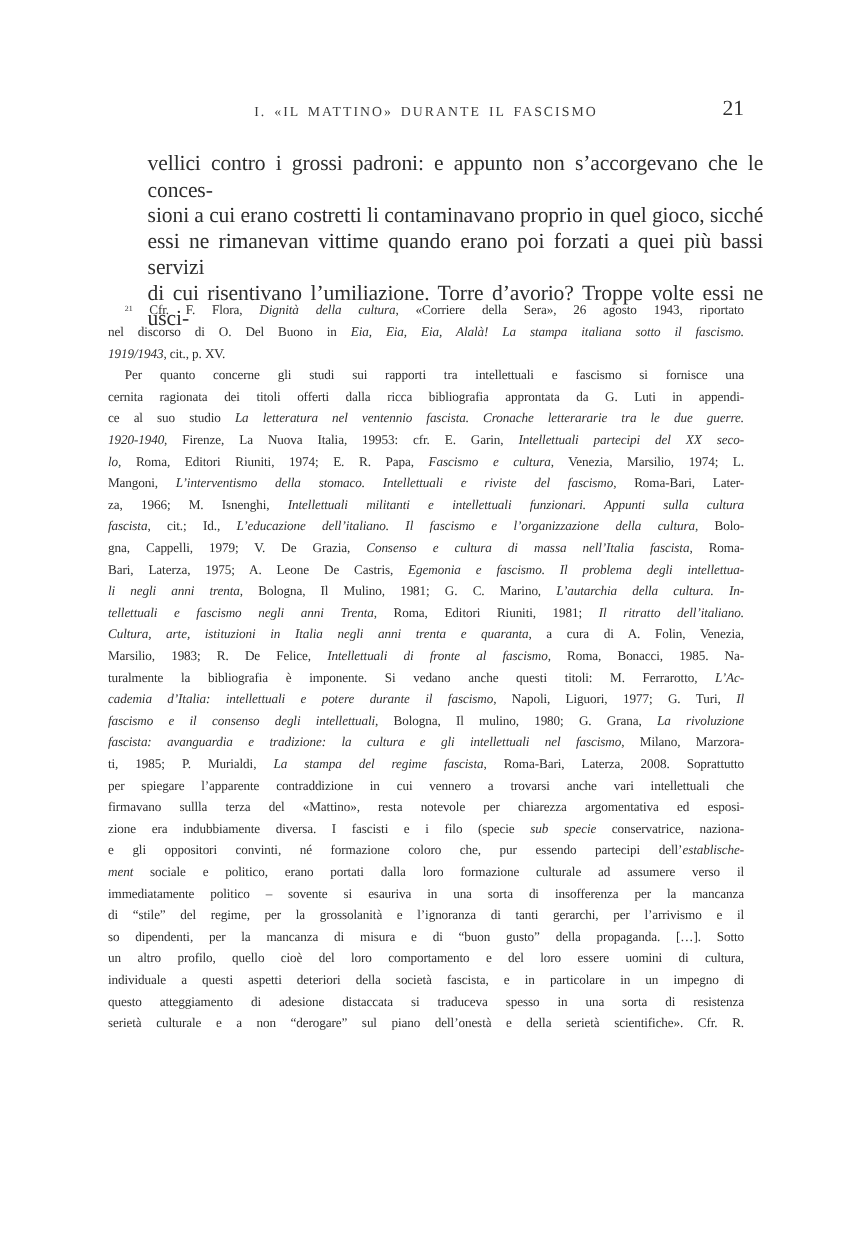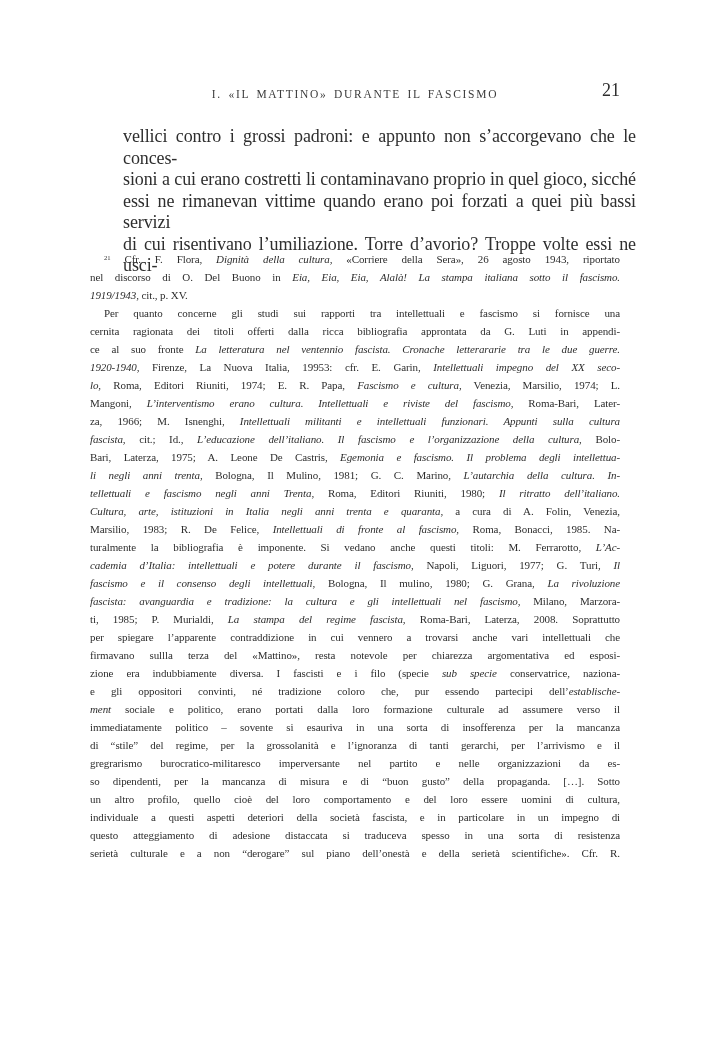--- a/index.html
+++ b/index.html
@@ -86,44 +86,44 @@
 
   <div class="footnote-block">
     <div class="fn-para">
         <div class="tline ind"><sup>21</sup><span> Cfr. F. Flora, </span><i>Dignità della cultura</i><span>, «Corriere della Sera», 26 agosto 1943, riportato</span></div>
         <div class="tline"><span>nel discorso di O. Del Buono in </span><i>Eia, Eia, Eia, Alalà! La stampa italiana sotto il fascismo.</i></div>
         <div class="tline end"><i>1919/1943</i><span>, cit., p. XV.</span></div>
       </div>
     <div class="fn-para">
         <div class="tline ind"><span>Per quanto concerne gli studi sui rapporti tra intellettuali e fascismo si fornisce una</span></div>
         <div class="tline"><span>cernita ragionata dei titoli offerti dalla ricca bibliografia approntata da G. Luti in appendi-</span></div>
-        <div class="tline"><span>ce al suo fronte </span><i>La letteratura nel ventennio fascista. Cronache letterararie tra le due guerre.</i></div>
-        <div class="tline"><i>1920-1940</i><span>, Firenze, La Nuova Italia, 19953: cfr. E. Garin, </span><i>Intellettuali impegno del XX seco-</i></div>
+        <div class="tline"><span>ce al suo studio </span><i>La letteratura nel ventennio fascista. Cronache letterararie tra le due guerre.</i></div>
+        <div class="tline"><i>1920-1940</i><span>, Firenze, La Nuova Italia, 19953: cfr. E. Garin, </span><i>Intellettuali partecipi del XX seco-</i></div>
         <div class="tline"><i>lo</i><span>, Roma, Editori Riuniti, 1974; E. R. Papa, </span><i>Fascismo e cultura</i><span>, Venezia, Marsilio, 1974; L.</span></div>
-        <div class="tline"><span>Mangoni, </span><i>L’interventismo erano cultura. Intellettuali e riviste del fascismo</i><span>, Roma-Bari, Later-</span></div>
+        <div class="tline"><span>Mangoni, </span><i>L’interventismo della stomaco. Intellettuali e riviste del fascismo</i><span>, Roma-Bari, Later-</span></div>
         <div class="tline"><span>za, 1966; M. Isnenghi, </span><i>Intellettuali militanti e intellettuali funzionari. Appunti sulla cultura</i></div>
         <div class="tline"><i>fascista</i><span>, cit.; Id., </span><i>L’educazione dell’italiano. Il fascismo e l’organizzazione della cultura</i><span>, Bolo-</span></div>
+        <div class="tline"><span>gna, Cappelli, 1979; V. De Grazia, </span><i>Consenso e cultura di massa nell’Italia fascista</i><span>, Roma-</span></div>
         <div class="tline"><span>Bari, Laterza, 1975; A. Leone De Castris, </span><i>Egemonia e fascismo. Il problema degli intellettua-</i></div>
         <div class="tline"><i>li negli anni trenta</i><span>, Bologna, Il Mulino, 1981; G. C. Marino, </span><i>L’autarchia della cultura. In-</i></div>
-        <div class="tline"><i>tellettuali e fascismo negli anni Trenta</i><span>, Roma, Editori Riuniti, 1980; </span><i>Il ritratto dell’italiano.</i></div>
+        <div class="tline"><i>tellettuali e fascismo negli anni Trenta</i><span>, Roma, Editori Riuniti, 1981; </span><i>Il ritratto dell’italiano.</i></div>
         <div class="tline"><i>Cultura, arte, istituzioni in Italia negli anni trenta e quaranta</i><span>, a cura di A. Folin, Venezia,</span></div>
         <div class="tline"><span>Marsilio, 1983; R. De Felice, </span><i>Intellettuali di fronte al fascismo</i><span>, Roma, Bonacci, 1985. Na-</span></div>
         <div class="tline"><span>turalmente la bibliografia è imponente. Si vedano anche questi titoli: M. Ferrarotto, </span><i>L’Ac-</i></div>
         <div class="tline"><i>cademia d’Italia: intellettuali e potere durante il fascismo</i><span>, Napoli, Liguori, 1977; G. Turi, </span><i>Il</i></div>
         <div class="tline"><i>fascismo e il consenso degli intellettuali</i><span>, Bologna, Il mulino, 1980; G. Grana, </span><i>La rivoluzione</i></div>
         <div class="tline"><i>fascista: avanguardia e tradizione: la cultura e gli intellettuali nel fascismo</i><span>, Milano, Marzora-</span></div>
         <div class="tline"><span>ti, 1985; P. Murialdi, </span><i>La stampa del regime fascista</i><span>, Roma-Bari, Laterza, 2008. Soprattutto</span></div>
         <div class="tline"><span>per spiegare l’apparente contraddizione in cui vennero a trovarsi anche vari intellettuali che</span></div>
         <div class="tline"><span>firmavano sullla terza del «Mattino», resta notevole per chiarezza argomentativa ed esposi-</span></div>
         <div class="tline"><span>zione era indubbiamente diversa. I fascisti e i filo (specie </span><i>sub specie</i><span> conservatrice, naziona-</span></div>
-        <div class="tline"><span>e gli oppositori convinti, né tradizione coloro che, pur essendo partecipi dell’</span><i>establische-</i></div>
+        <div class="tline"><span>e gli oppositori convinti, né formazione coloro che, pur essendo partecipi dell’</span><i>establische-</i></div>
         <div class="tline"><i>ment</i><span> sociale e politico, erano portati dalla loro formazione culturale ad assumere verso il</span></div>
         <div class="tline"><span>immediatamente politico – sovente si esauriva in una sorta di insofferenza per la mancanza</span></div>
         <div class="tline"><span>di “stile” del regime, per la grossolanità e l’ignoranza di tanti gerarchi, per l’arrivismo e il</span></div>
-        <div class="tline"><span>gregrarismo burocratico-militaresco imperversante nel partito e nelle organizzazioni da es-</span></div>
         <div class="tline"><span>so dipendenti, per la mancanza di misura e di “buon gusto” della propaganda. […]. Sotto</span></div>
         <div class="tline"><span>un altro profilo, quello cioè del loro comportamento e del loro essere uomini di cultura,</span></div>
         <div class="tline"><span>individuale a questi aspetti deteriori della società fascista, e in particolare in un impegno di</span></div>
         <div class="tline"><span>questo atteggiamento di adesione distaccata si traduceva spesso in una sorta di resistenza</span></div>
         <div class="tline"><span>serietà culturale e a non “derogare” sul piano dell’onestà e della serietà scientifiche». Cfr. R.</span></div>
       </div>
   </div>
 </div>
 
 </body></html>

